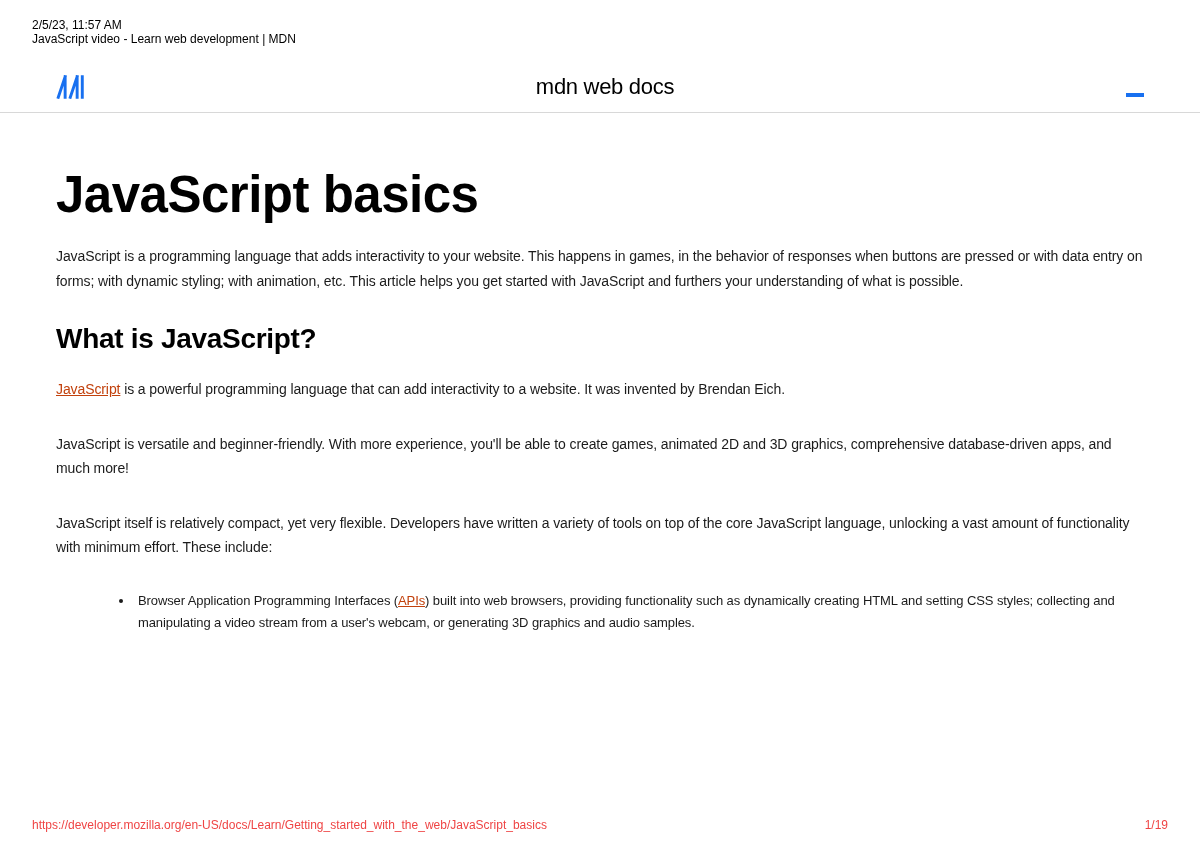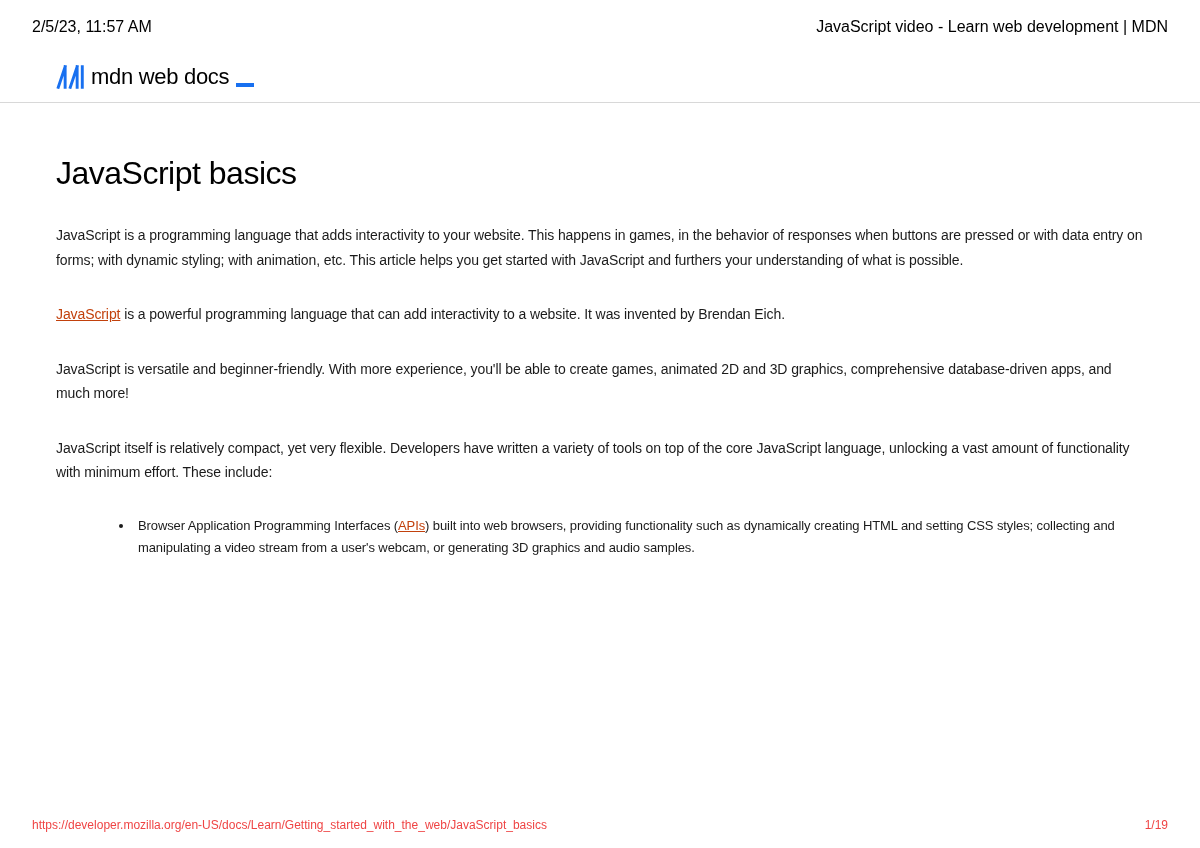--- a/index.html
+++ b/index.html
@@ -7,34 +7,36 @@
     font-family: -apple-system, BlinkMacSystemFont, "Segoe UI", Helvetica, Arial, sans-serif;
     width: 1200px;
     height: 848px;
     background: #fff;
     color: #1b1b1b;
     position: relative;
   }
   .print-header {
     display: flex;
     justify-content: space-between;
-    font-size: 16px;
+    font-size: 12px;
     color: #000;
     padding: 18px 32px 0 32px;
     font-family: Arial, sans-serif;
+    flex-direction: column;
   }
   .site-header {
     padding: 28px 56px 12px 56px;
     border-bottom: 1px solid #d8d8d8;
     margin: 0 0 0 0;
   }
   .logo-wrap {
     display: flex;
     align-items: center;
     gap: 3px;
+    justify-content: space-between;
   }
   .logo-mark {
     display: inline-flex;
     align-items: center;
   }
   .logo-text {
     font-size: 22px;
     font-weight: 500;
     color: #000;
     letter-spacing: -0.3px;
@@ -45,24 +47,24 @@
     height: 4px;
     background: #1870f0;
     margin-left: 4px;
     position: relative;
     top: 8px;
   }
   .content {
     padding: 52px 56px 0 56px;
   }
   h1.page-title {
-    font-size: 32px;
-    font-weight: 400;
+    font-size: 51px;
+    font-weight: 700;
     letter-spacing: -0.5px;
-    margin-bottom: 31px;
+    margin-bottom: 20px;
     color: #000;
   }
   p.intro, p.body-p {
     font-size: 14px;
     line-height: 1.75;
     color: #1b1b1b;
     margin-bottom: 30px;
     letter-spacing: -0.1px;
   }
   h2.section-h2 {
@@ -119,20 +121,21 @@
     <span class="logo-text">mdn web docs</span>
     <span class="logo-cursor"></span>
   </div>
 </div>
 
 <div class="content">
   <h1 class="page-title">JavaScript basics</h1>
 
   <p class="intro">JavaScript is a programming language that adds interactivity to your website. This happens in games, in the behavior of responses when buttons are pressed or with data entry on forms; with dynamic styling; with animation, etc. This article helps you get started with JavaScript and furthers your understanding of what is possible.</p>
 
+  <h2 class="section-h2">What is JavaScript?</h2>
 
   <p class="body-p">
     <a class="inline-link" href="#">JavaScript</a><span> is a powerful programming language that can add interactivity to a website. It was invented by Brendan Eich.</span>
   </p>
 
   <p class="body-p">JavaScript is versatile and beginner-friendly. With more experience, you'll be able to create games, animated 2D and 3D graphics, comprehensive database-driven apps, and much more!</p>
 
   <p class="body-p">JavaScript itself is relatively compact, yet very flexible. Developers have written a variety of tools on top of the core JavaScript language, unlocking a vast amount of functionality with minimum effort. These include:</p>
 
   <ul class="tool-list">

